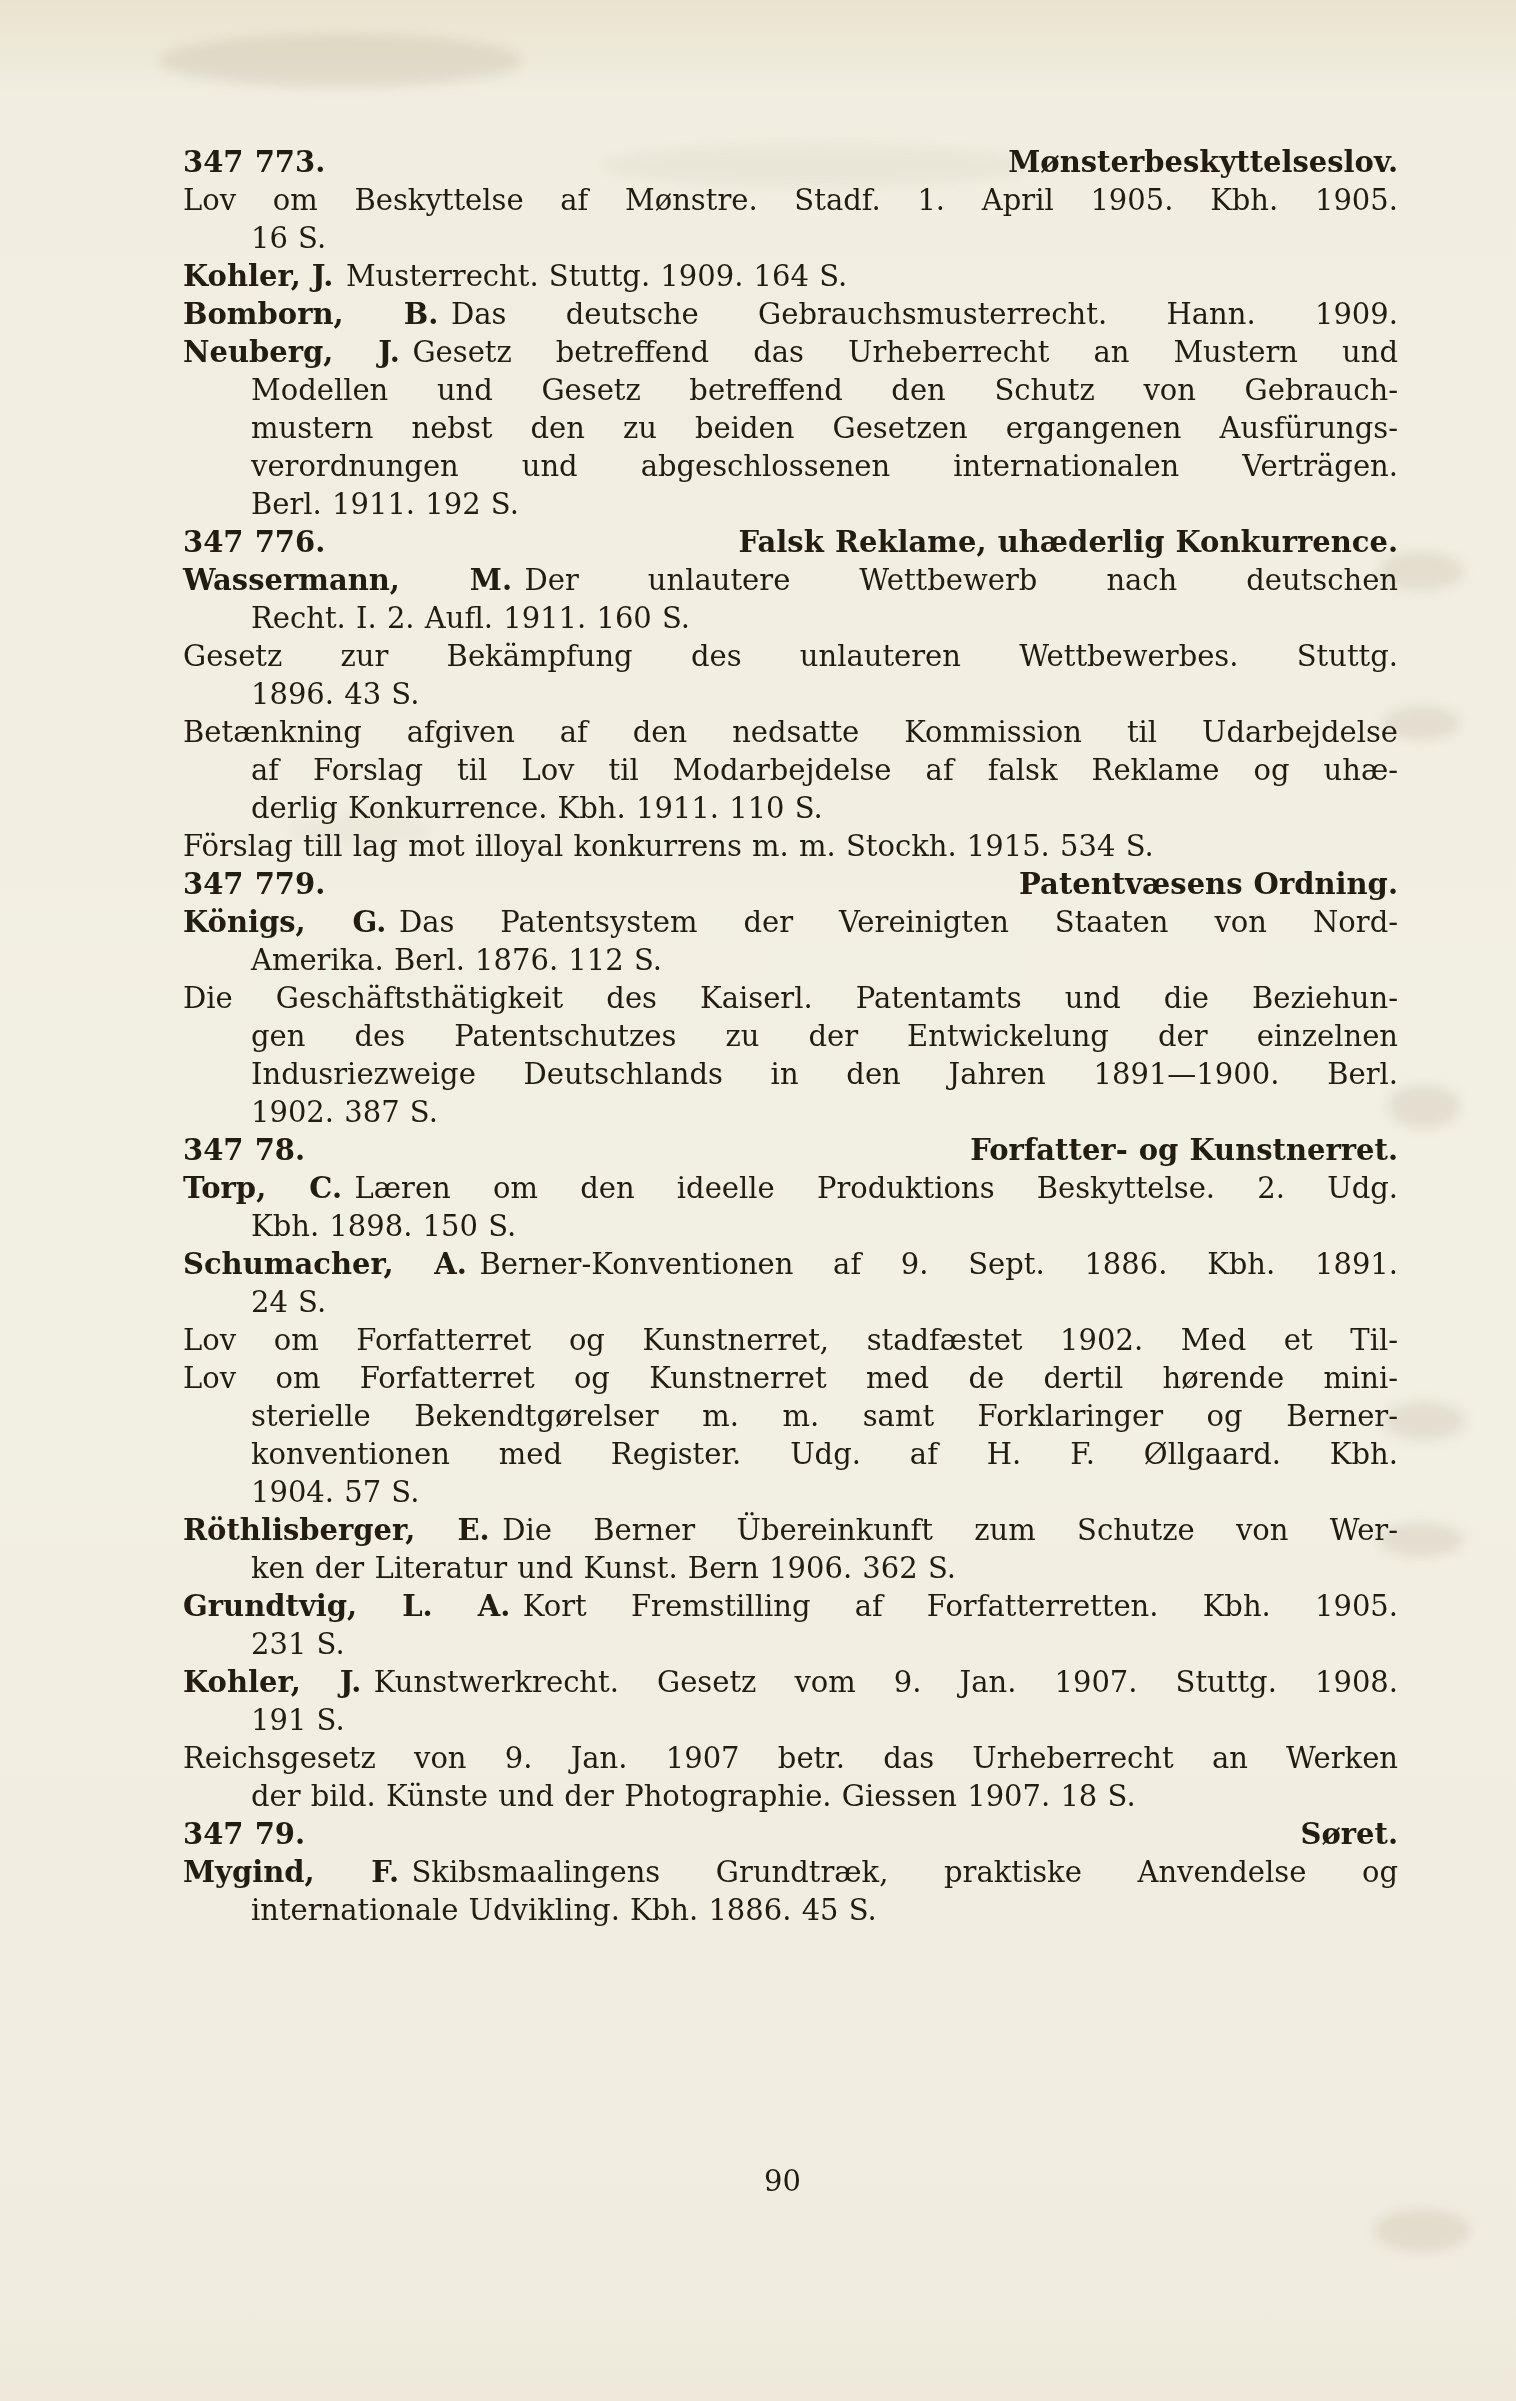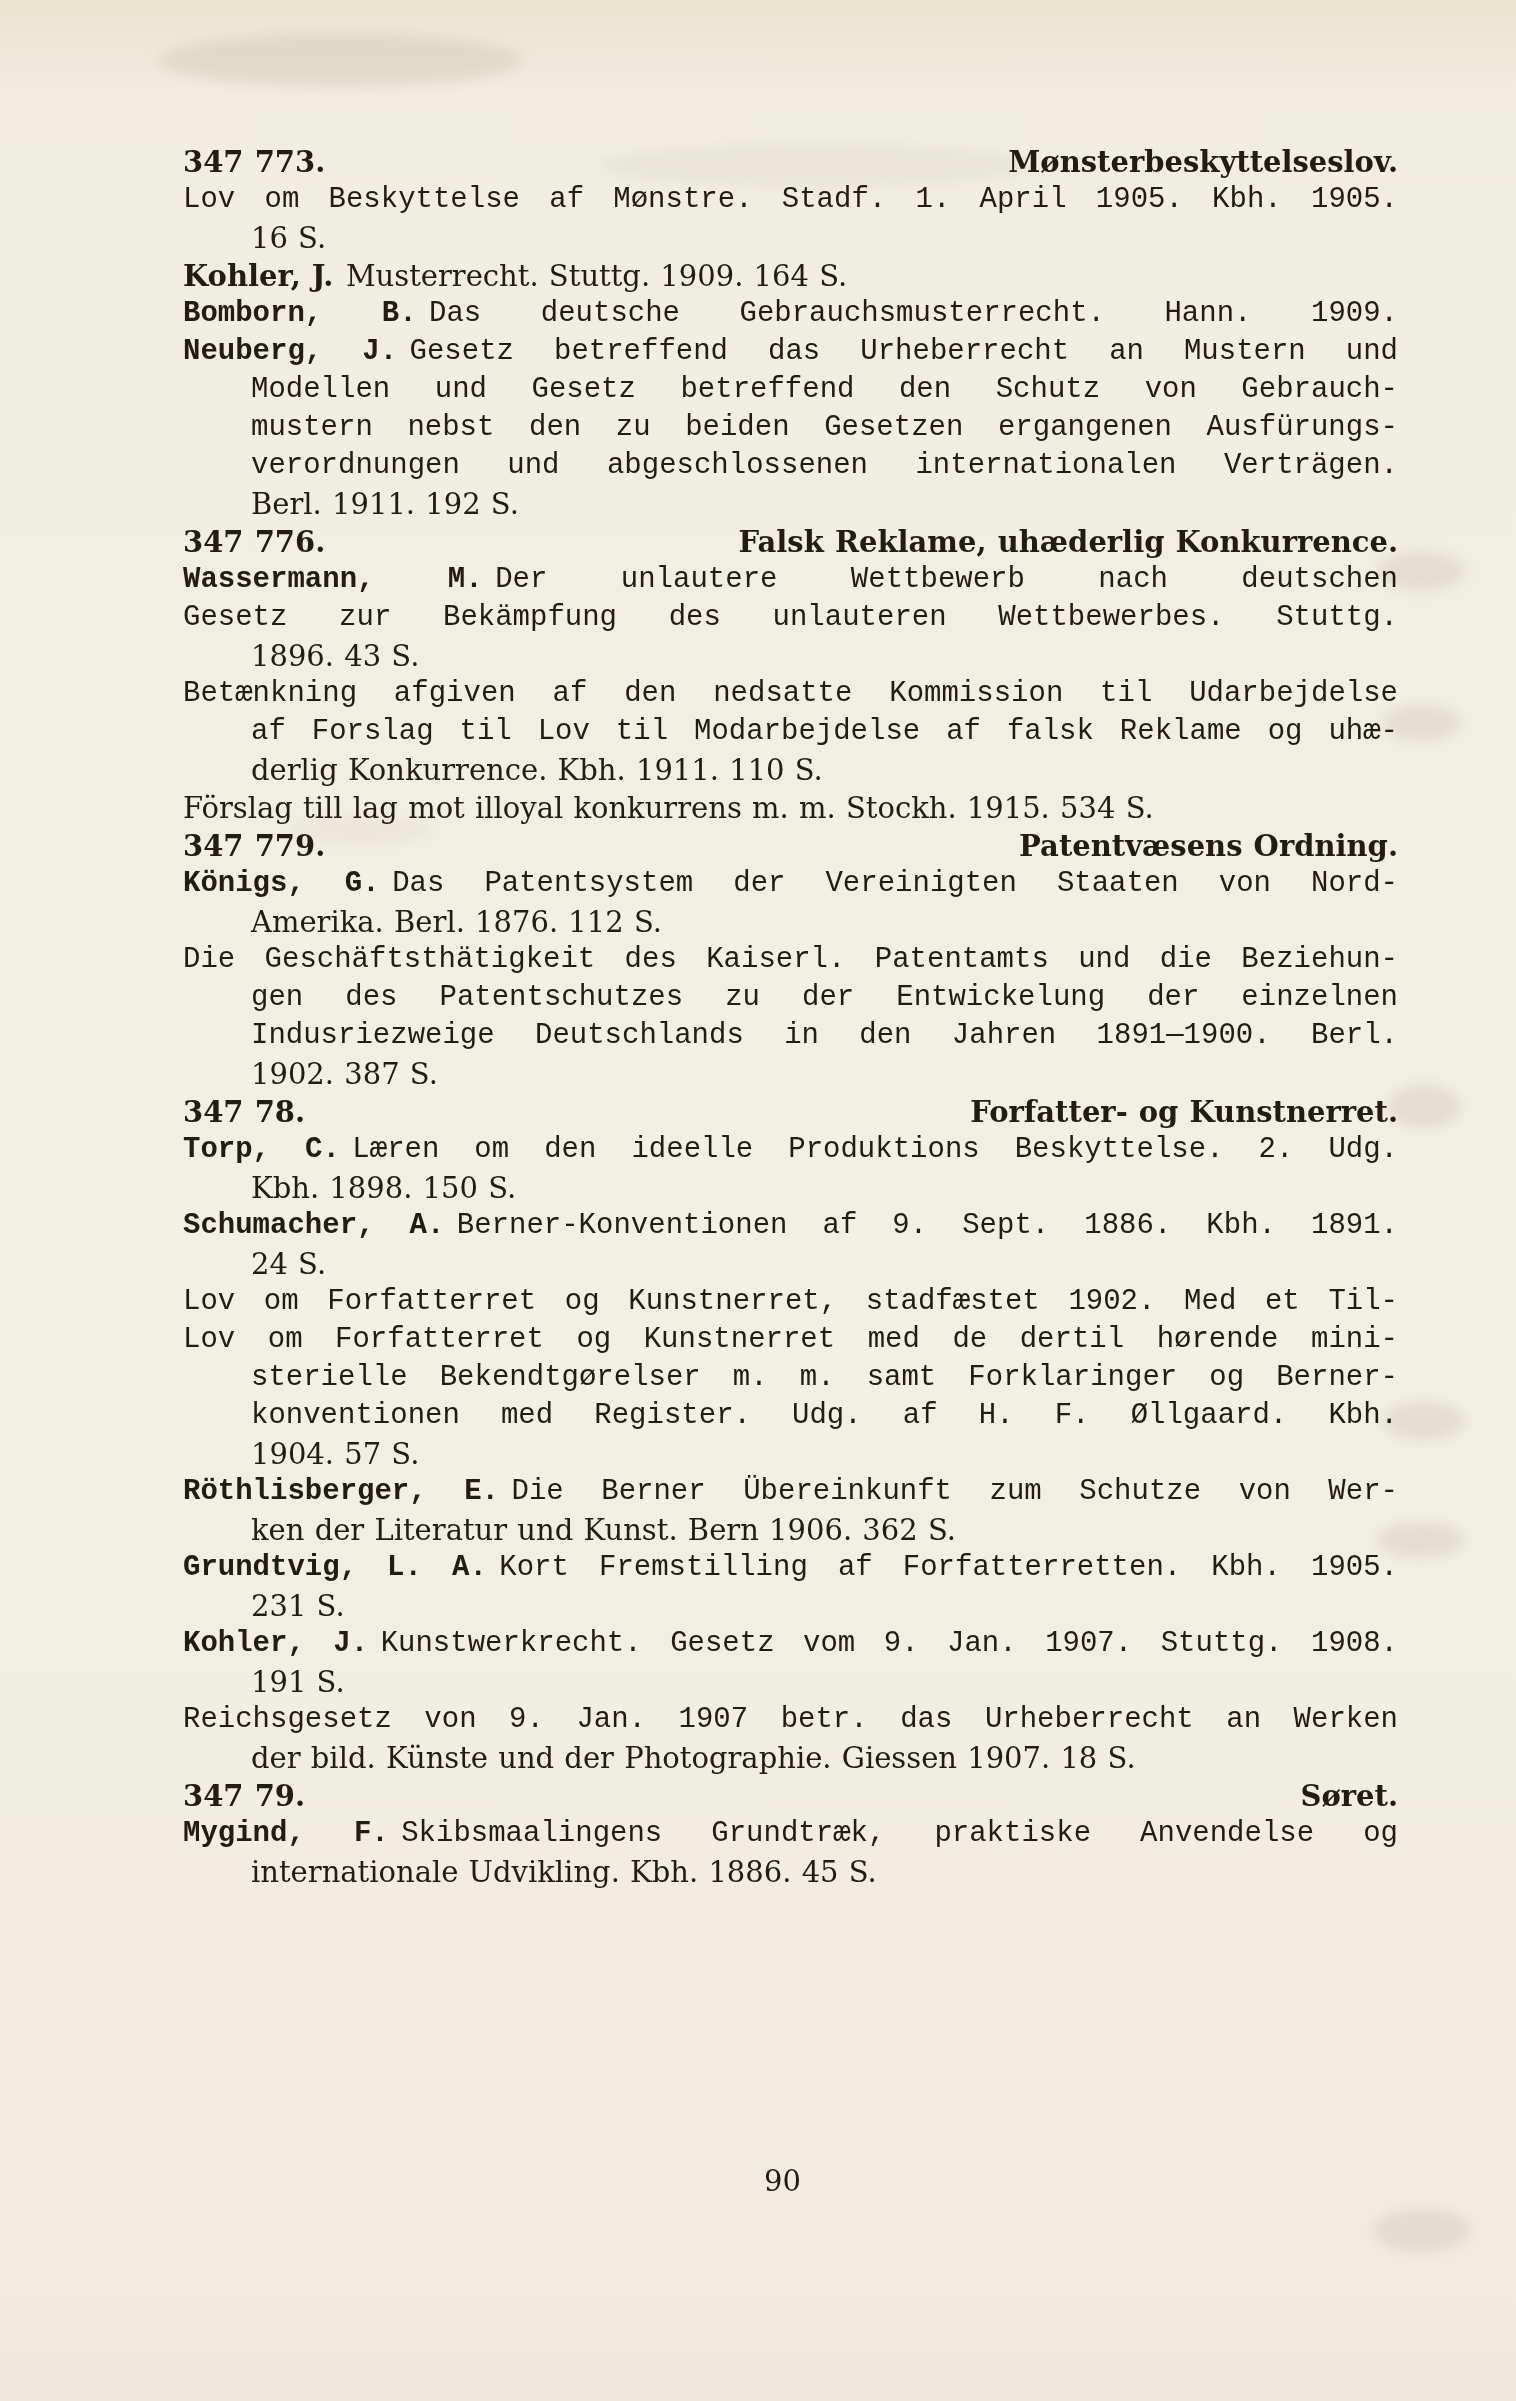--- a/index.html
+++ b/index.html
@@ -15,21 +15,21 @@
     position: absolute; inset: 0;
     background: linear-gradient(180deg, #e9e4cf 0%, #f1eee1 4%, #f2efe3 55%, #f0ecdf 92%, #ebe6d5 100%);
   }
   .text-block {
     position: absolute;
     left: 183px; top: 143px; width: 1215px;
     font-size: 29px; line-height: 38px;
     word-spacing: 1px;
   }
   .line { text-align: left; }
-  .just { text-align: justify; text-align-last: justify; font-family: Liberation Mono, monospace; }
+  .just { text-align: justify; text-align-last: justify; }
   .cont { padding-left: 68px; }
   .author { font-weight: bold; margin-right: 12.5px; }
   .heading-line {
     display: flex; justify-content: space-between;
     font-weight: bold;
     gap: 12px;
   }
   .page-number {
     position: absolute; left: 0; width: 1517px; top: 2164px;
     text-align: center; font-size: 29px; padding-left: 24px;
@@ -68,20 +68,21 @@
       <div class="line just"><span class="author">Neuberg, J.</span>Gesetz betreffend das Urheberrecht an Mustern und</div>
       <div class="line cont just">Modellen und Gesetz betreffend den Schutz von Gebrauch-</div>
       <div class="line cont just">mustern nebst den zu beiden Gesetzen ergangenen Ausfürungs-</div>
       <div class="line cont just">verordnungen und abgeschlossenen internationalen Verträgen.</div>
       <div class="line cont">Berl. 1911. 192 S.</div>
       <div class="heading-line">
         <span class="heading-number">347 776.</span>
         <span class="heading-title">Falsk Reklame, uhæderlig Konkurrence.</span>
       </div>
       <div class="line just"><span class="author">Wassermann, M.</span>Der unlautere Wettbewerb nach deutschen</div>
+      <div class="line cont">Recht. I. 2. Aufl. 1911. 160 S.</div>
       <div class="line just">Gesetz zur Bekämpfung des unlauteren Wettbewerbes. Stuttg.</div>
       <div class="line cont">1896. 43 S.</div>
       <div class="line just">Betænkning afgiven af den nedsatte Kommission til Udarbejdelse</div>
       <div class="line cont just">af Forslag til Lov til Modarbejdelse af falsk Reklame og uhæ-</div>
       <div class="line cont">derlig Konkurrence. Kbh. 1911. 110 S.</div>
       <div class="line">Förslag till lag mot illoyal konkurrens m. m. Stockh. 1915. 534 S.</div>
       <div class="heading-line">
         <span class="heading-number">347 779.</span>
         <span class="heading-title">Patentvæsens Ordning.</span>
       </div>

